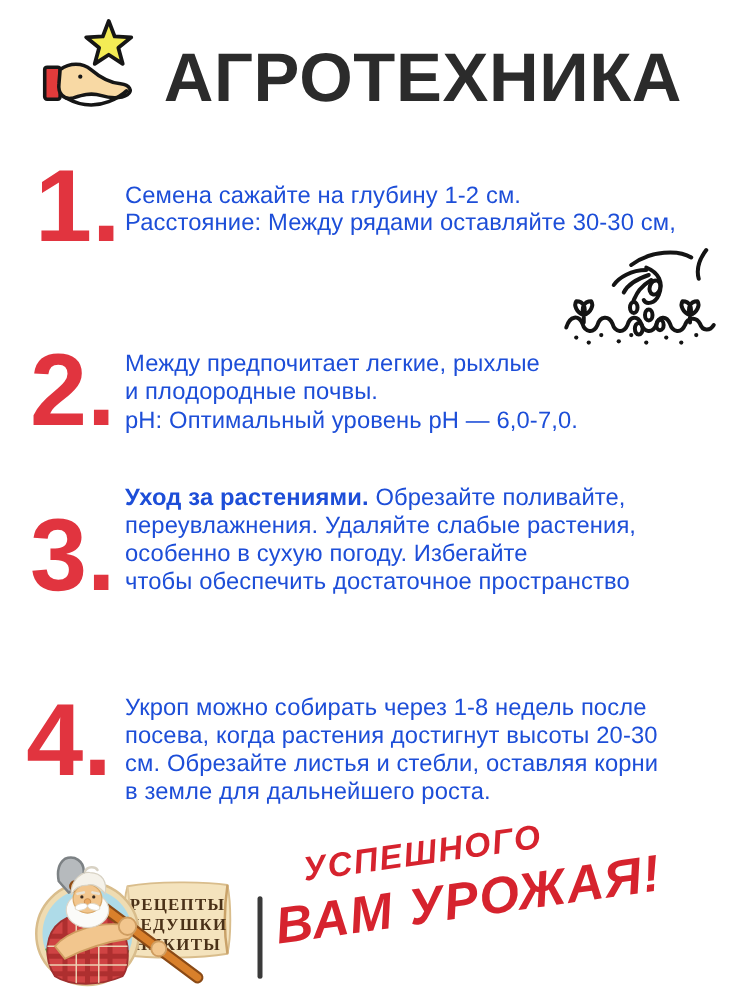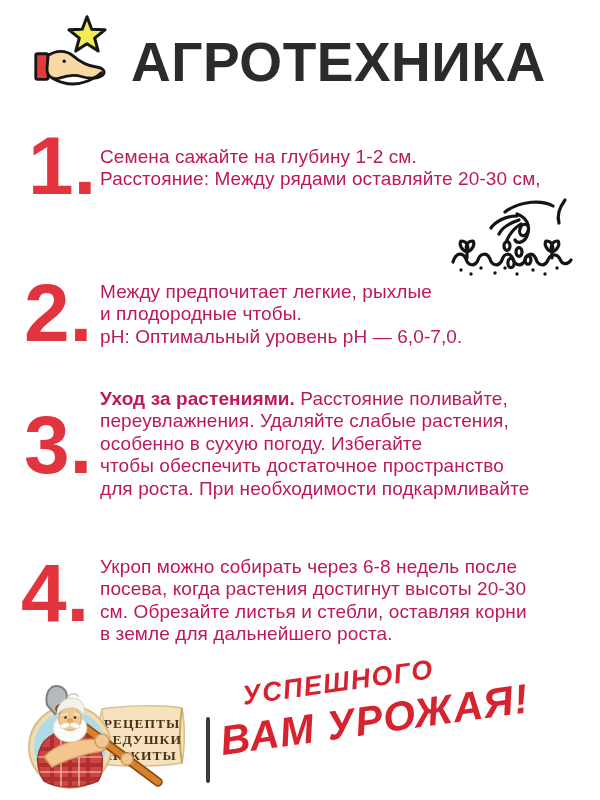--- a/index.html
+++ b/index.html
@@ -5,21 +5,21 @@
   html,body{margin:0;padding:0;background:#ffffff;}
   #page{position:relative;width:600px;height:800px;background:#ffffff;overflow:hidden;
         font-family:"Liberation Sans",sans-serif;padding-left:35px;}
   .abs{position:absolute;}
   
   #title{left:131px;top:30px;font-size:55px;font-weight:700;color:#2b2b2b;
          letter-spacing:0.5px;white-space:nowrap;}
   
   .step-num{font-size:82px;font-weight:700;color:#e1343f;line-height:0.95;white-space:nowrap;}
   
-  .step-text{color:#be185d;font-size:19px;line-height:22.4px;letter-spacing:0.1px;white-space:nowrap;}
+  .step-text{color:#1d4ed8;font-size:19px;line-height:22.4px;letter-spacing:0.1px;white-space:nowrap;}
   .step-text .bold{font-weight:700;}
   
   #divider{left:206px;top:717px;width:4px;height:66px;background:#3a3a3a;border-radius:2px;}
   #slogan{left:224px;top:684px;width:300px;transform:rotate(-8deg);transform-origin:0 100%;
           color:#d6232e;font-weight:700;font-style:italic;}
   #slogan-line1{font-size:27px;letter-spacing:1.5px;margin-left:28px;white-space:nowrap;}
   #slogan-line2{font-size:41px;letter-spacing:1px;margin-top:3px;white-space:nowrap;}
   svg text{font-family:"Liberation Serif",serif;}
 </style>
 </head>
@@ -34,21 +34,21 @@
       <path d="M19,46 C27,40 38,40 45,46 C52,52 60,57 70,58 C78,59 80,64 76,67 C70,71 60,70 54,68 C44,65 36,68 30,70 C22,72 17,66 18,58 Z" fill="#f8d9a4" stroke="#161616" stroke-width="3" stroke-linejoin="round"></path>
       <circle cx="36" cy="52" r="1.8" fill="#161616"></circle>
       <path d="M24,70 Q42,80 60,73 Q70,69 75,64" fill="none" stroke="#161616" stroke-width="3" stroke-linecap="round"></path>
     </svg>
   </div>
   <div class="abs" id="title">АГРОТЕХНИКА</div>
 
   <div class="abs step-num" style="left:28px;top:127px;">1.</div>
   <div class="abs step-text" style="left:100px;top:146px;">
     <div>Семена сажайте на глубину 1-2 см.</div>
-    <div>Расстояние: Между рядами оставляйте 20-30 см,</div>
+    <div>Расстояние: Между рядами оставляйте 30-30 см,</div>
   </div>
   <div class="abs" style="left:447px;top:196px;width:130px;height:82px;">
     <svg width="130" height="82" viewBox="0 0 130 82" fill="none" stroke="#141414" stroke-width="3.2" stroke-linecap="round" stroke-linejoin="round">
       <path d="M58,16 C74,4 96,4 106,10"></path>
       <path d="M118,4 C112,12 110,20 112,27"></path>
       <path d="M70,20 C58,20 48,26 44,32"></path>
       <path d="M72,24 C60,28 54,34 52,38"></path>
       <path d="M74,28 C64,34 62,40 60,44"></path>
       <path d="M70,18 C80,22 84,30 80,40 C77,47 70,48 68,44"></path>
       <ellipse cx="77" cy="34" rx="4.2" ry="5.8" transform="rotate(18 77 34)"></ellipse>
@@ -69,36 +69,35 @@
         <circle cx="86" cy="74" r="1.7"></circle>
           <circle cx="98" cy="78" r="1.7"></circle>
         <circle cx="110" cy="72" r="1.7"></circle>
       </g>
     </svg>
   </div>
 
   <div class="abs step-num" style="left:24px;top:274px;">2.</div>
   <div class="abs step-text" style="left:100px;top:281px;">
     <div>Между предпочитает легкие, рыхлые</div>
-    <div>и плодородные чтобы.</div>
+    <div>и плодородные почвы.</div>
     <div>pH: Оптимальный уровень pH — 6,0-7,0.</div>
   </div>
 
   <div class="abs step-num" style="left:24px;top:406px;">3.</div>
   <div class="abs step-text" style="left:100px;top:388px;">
-    <div><span class="bold">Уход за растениями.</span><span> Расстояние поливайте,</span></div>
+    <div><span class="bold">Уход за растениями.</span><span> Обрезайте поливайте,</span></div>
     <div>переувлажнения. Удаляйте слабые растения,</div>
     <div>особенно в сухую погоду. Избегайте</div>
     <div>чтобы обеспечить достаточное пространство</div>
-    <div>для роста. При необходимости подкармливайте</div>
   </div>
 
   <div class="abs step-num" style="left:21px;top:554px;">4.</div>
   <div class="abs step-text" style="left:100px;top:556px;">
-    <div>Укроп можно собирать через 6-8 недель после</div>
+    <div>Укроп можно собирать через 1-8 недель после</div>
     <div>посева, когда растения достигнут высоты 20-30</div>
     <div>см. Обрезайте листья и стебли, оставляя корни</div>
     <div>в земле для дальнейшего роста.</div>
   </div>
 
   <div class="abs" style="left:24px;top:683px;width:175px;height:115px;">
     <svg width="175" height="115" viewBox="0 0 175 115">
       <defs>
         <clipPath id="badgeClip">
             <circle cx="46" cy="64" r="36"></circle>

